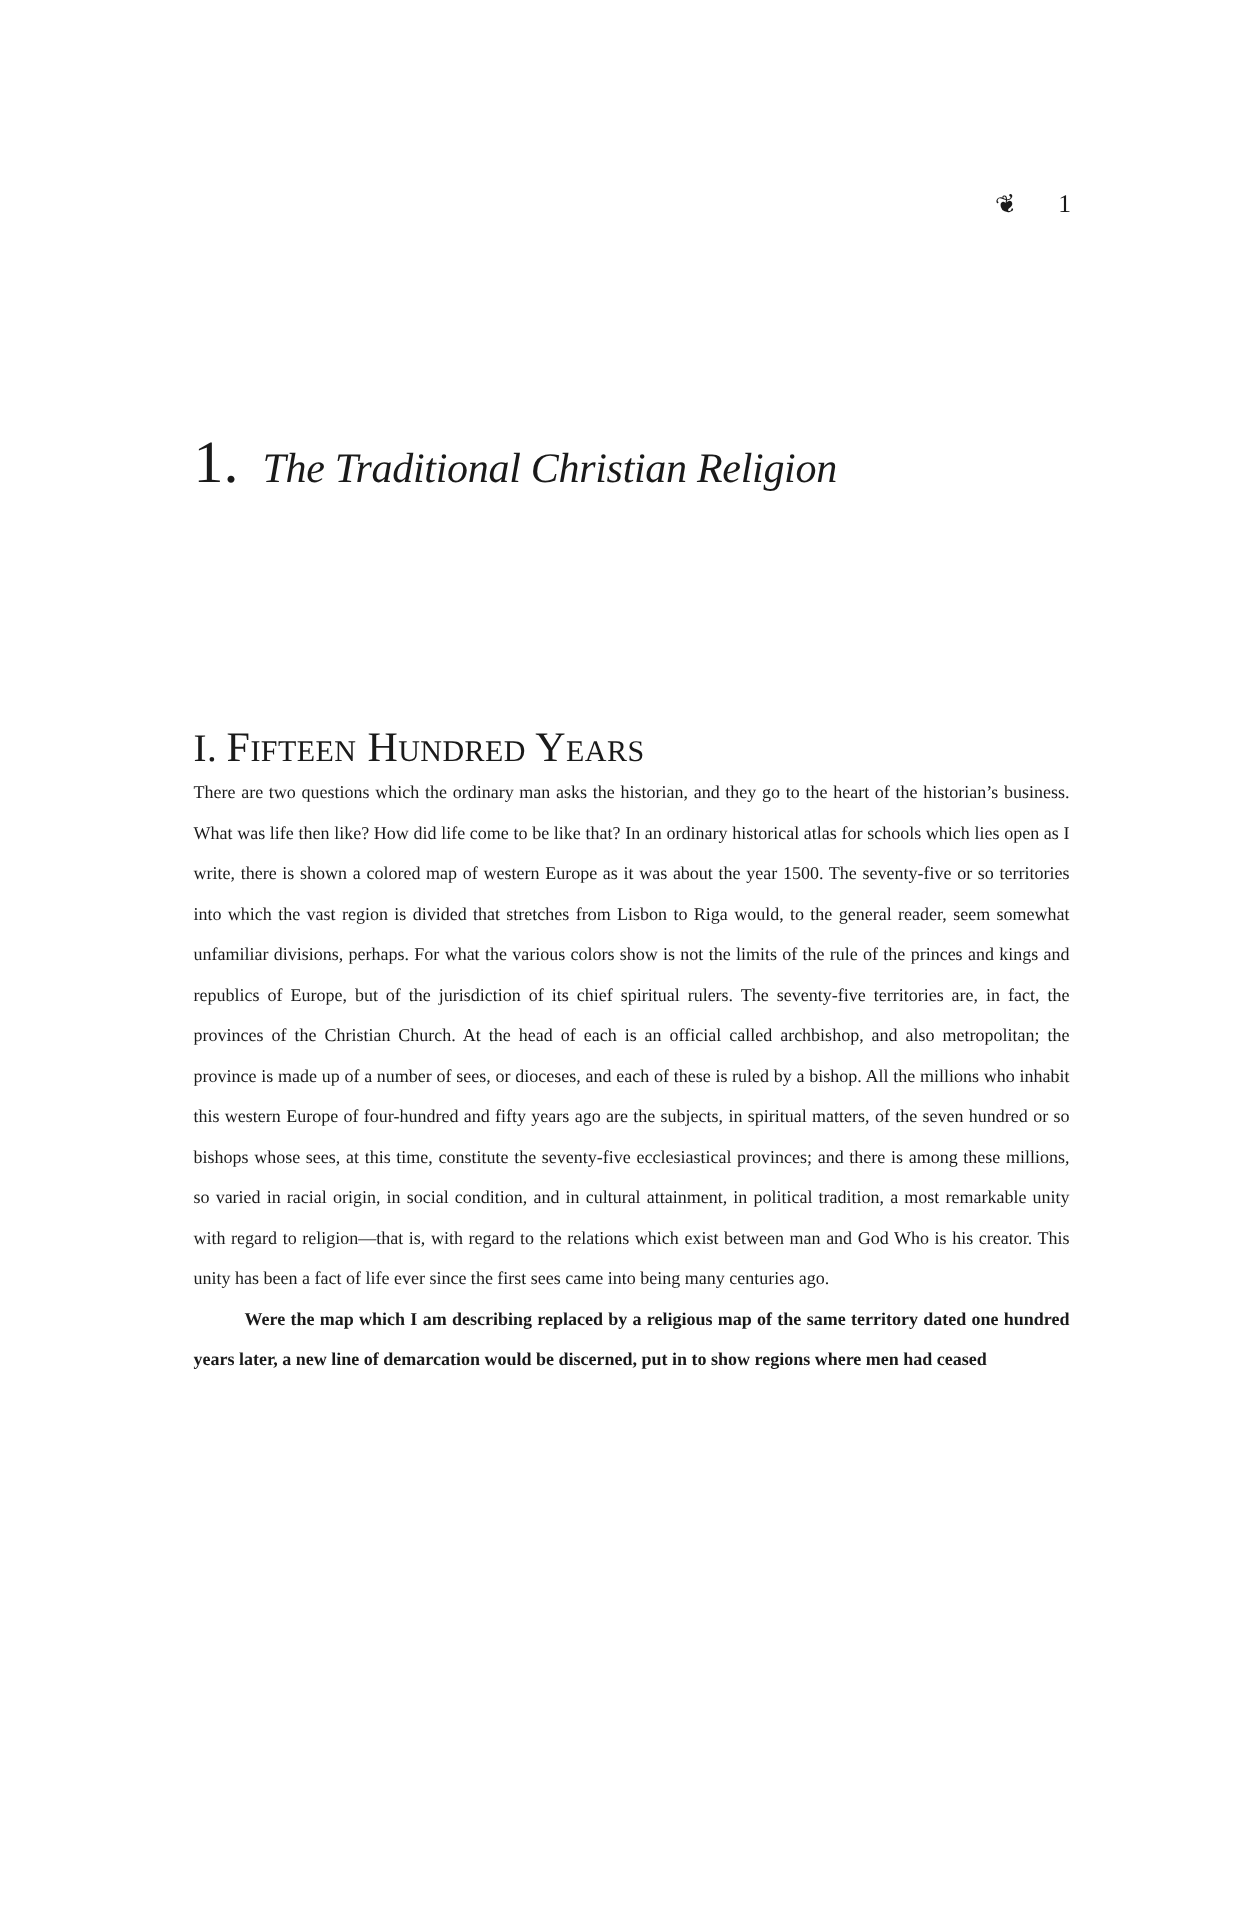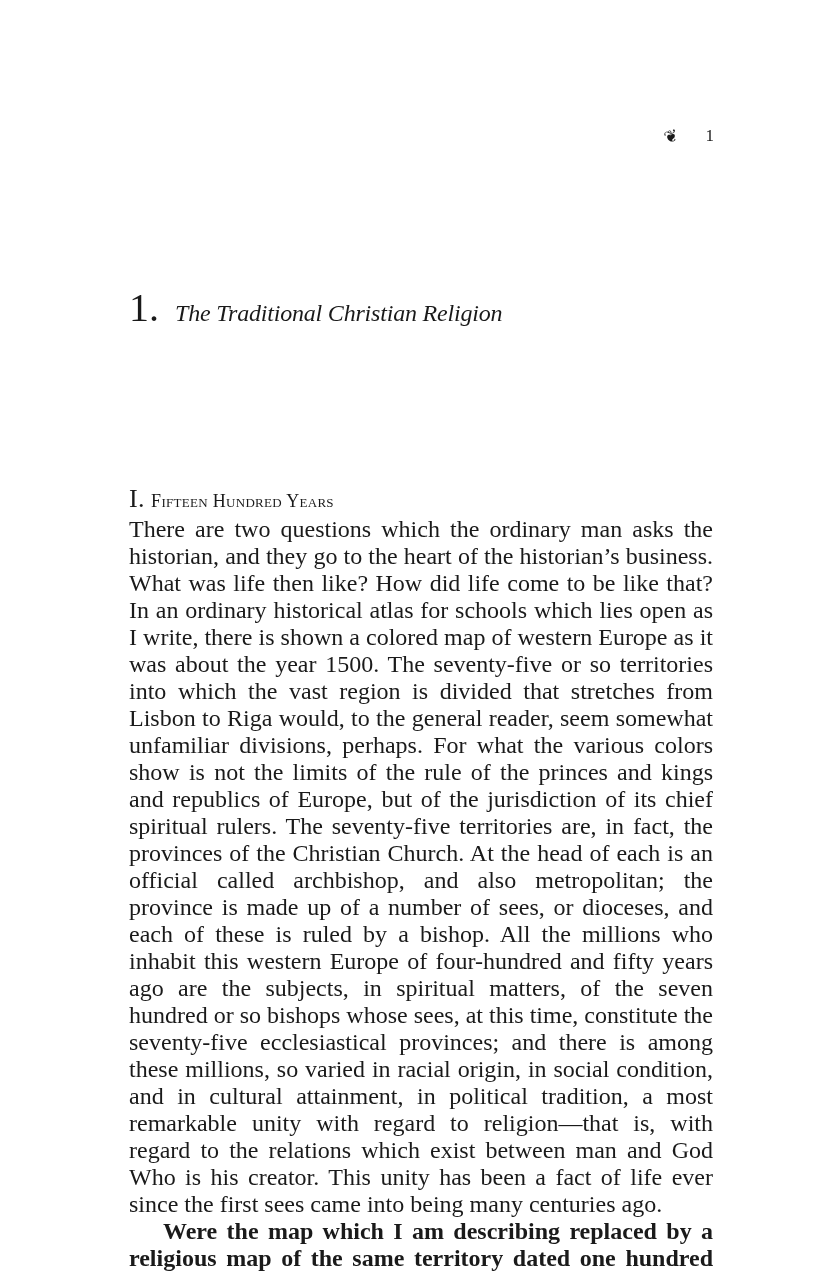--- a/index.html
+++ b/index.html
@@ -42,46 +42,46 @@
       display: flex;
       align-items: baseline;
       white-space: nowrap;
     }
     .chapter-number {
       font-size: 40px;
       margin-right: 16px;
     }
     .chapter-title {
       font-style: italic;
-      font-size: 24px;
+      font-size: 28px;
       letter-spacing: -0.2px;
     }
     .text-block {
       position: absolute;
       top: 484px;
       left: 129px;
       width: 584px;
     }
     .section-heading {
       font-size: 24px;
       line-height: 30px;
       margin: 0;
       font-weight: normal;
       letter-spacing: 0.3px;
     }
     .section-numeral {
       font-size: 26px;
     }
     .section-title {
       font-variant: small-caps;
-      font-size: 18px;
+      font-size: 28px;
     }
     .body-text {
       margin: 0;
-      font-size: 24px;
+      font-size: 12px;
       line-height: 27px;
       text-align: justify;
       hyphens: manual;
     }
     .body-text.indent {
       text-indent: 34px;
       font-weight: bold;
     }
   </style>
 </head>

